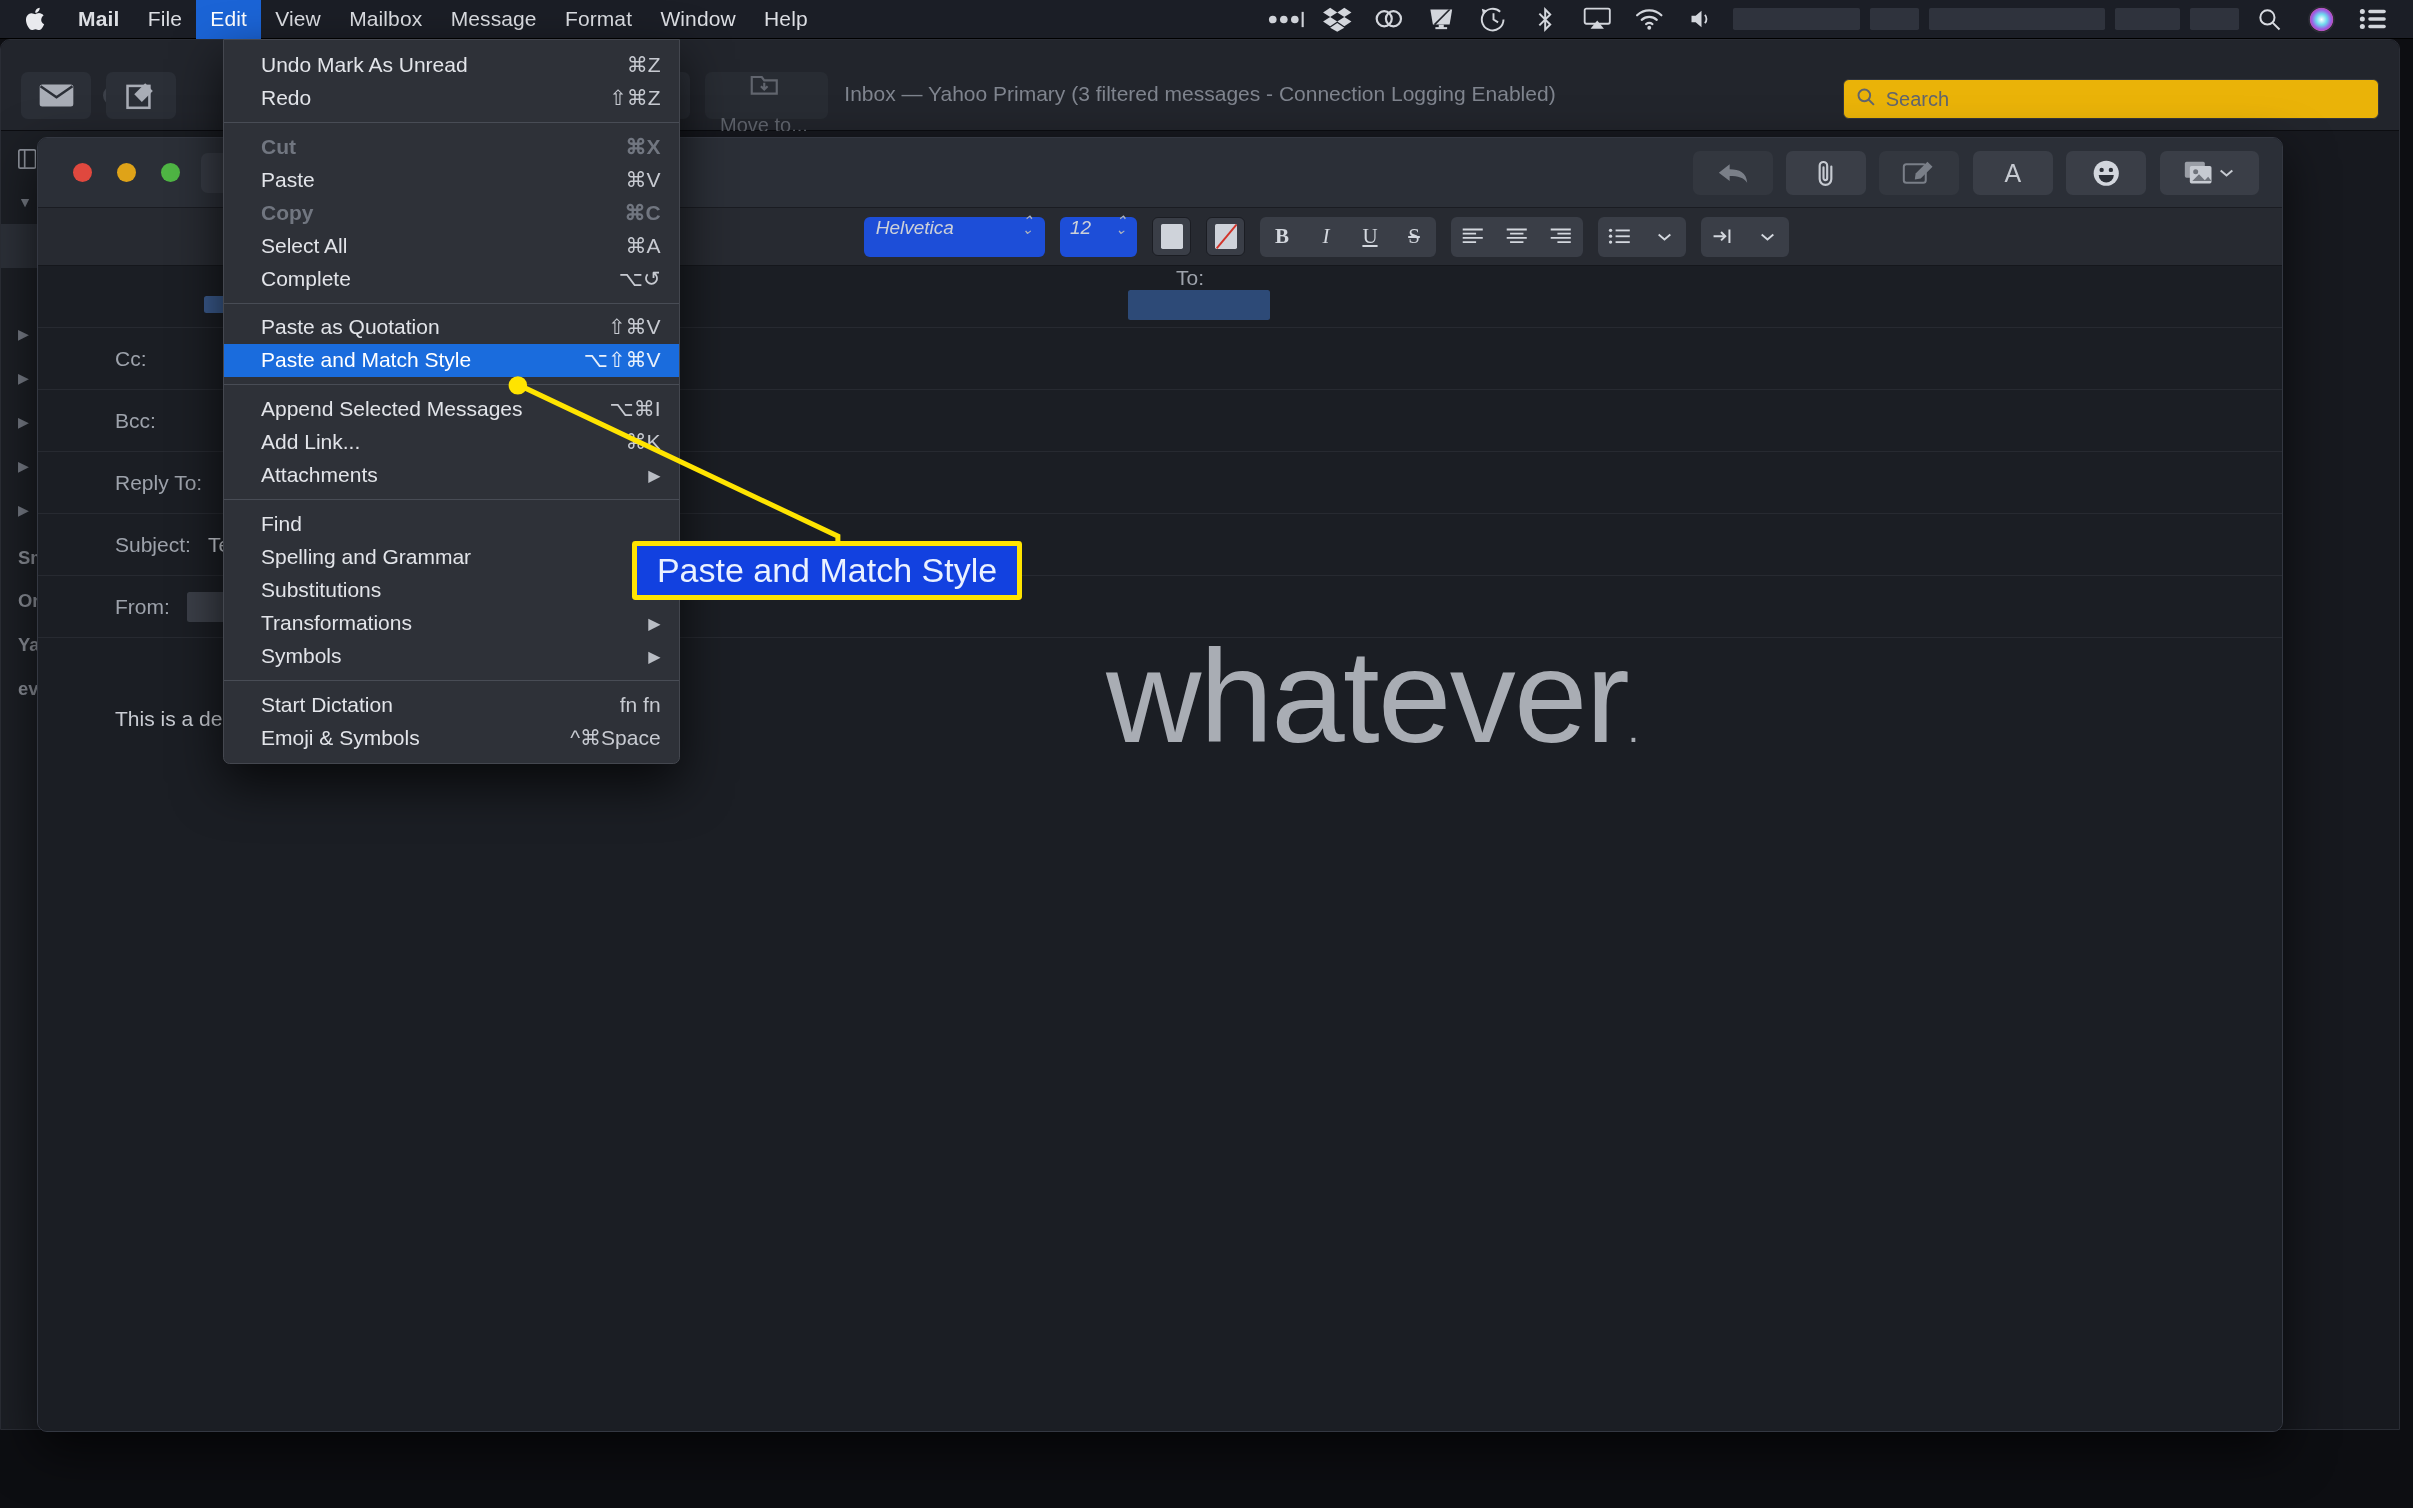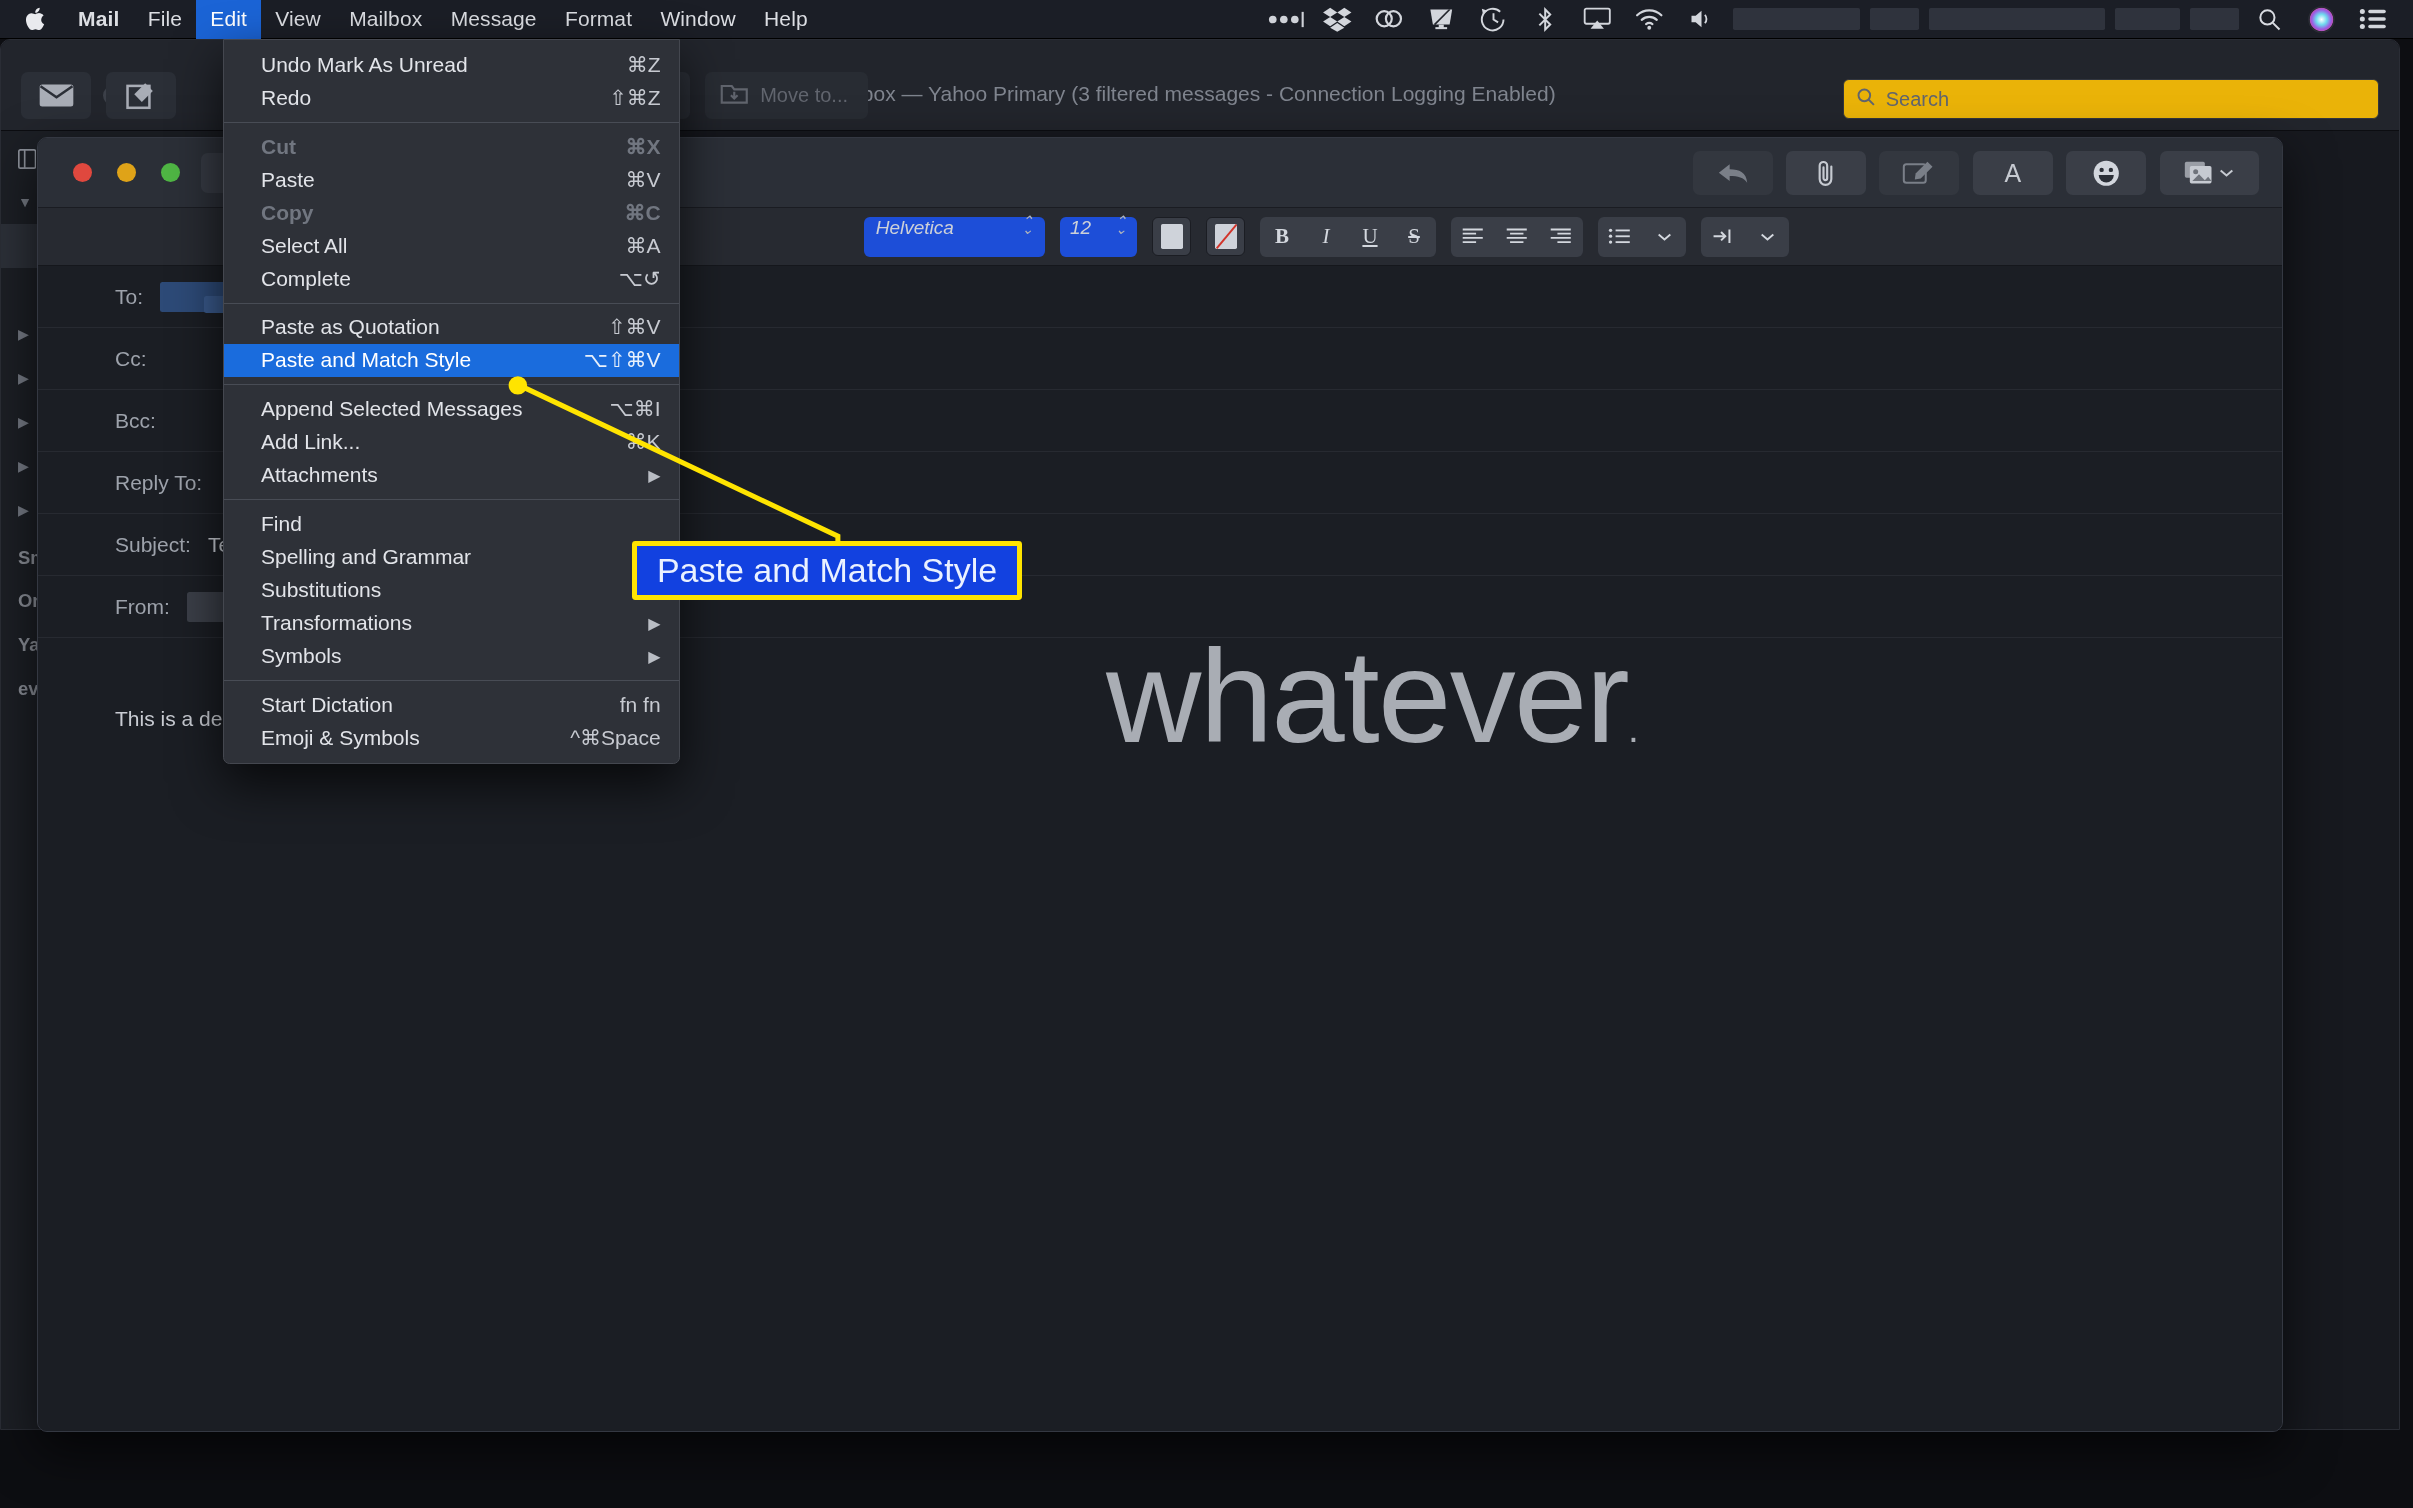--- a/index.html
+++ b/index.html
@@ -60,21 +60,21 @@
   }
   .tb-btn{
     height:47px; min-width:70px; background:#2b2f37; border-radius:6.7px;
     display:flex; align-items:center; justify-content:center;
     color:#a9adb6; margin-right:15px;
   }
   .tb-group{ display:flex; background:#2b2f37; border-radius:6.7px; overflow:hidden; margin-right:15px;}
   .tb-group .seg{ height:47px; min-width:52px; display:flex; align-items:center; justify-content:center; color:#a9adb6;}
   .tb-moveto{
     height:47px; background:#282c33; border-radius:6.7px; display:flex; align-items:center;
-    padding:0 20px 0 15px; color:#61656e; font-size:20px; gap:11.7px; margin-right:15px;
+    padding:0 20px 0 15px; color:#61656e; font-size:20px; gap:11.7px; margin-right:15px;flex-direction:column;
   }
   .tb-spacer{ flex:1; }
   .tb-search{
     width:536px; height:40px; background:#eab308; border:0.8px solid #31353e; border-radius:5.9px;
     display:flex; align-items:center; padding:0 11.7px; gap:10px; color:#61656e; font-size:20px;
   }
 
   .mail-body{ position:absolute; left:0; top:91px; right:0; bottom:0; display:flex; }
   .mail-sidebar{
     width:327px; background:#1c1f25; border-right:0.8px solid #0c0d11;
@@ -592,21 +592,21 @@
         </div>
         <div>
           <svg width="15" height="10" viewBox="0 0 18 12">
               <path d="M2 3l7 6 7-6" fill="none" stroke="#d3d7de" stroke-width="2.2"></path>
             </svg>
         </div>
       </div>
     </div>
 
     <div class="cp-headers">
-      <div class="hdr-row" style="position:relative;">
+      <div class="hdr-row" style="position:relative;flex-direction:column;">
         <span class="hdr-lbl">To:</span>
         <span class="redact blue"></span>
         <span class="redact blue2"></span>
       </div>
       <div class="hdr-row">
         <span class="hdr-lbl">Cc:</span>
       </div>
       <div class="hdr-row">
         <span class="hdr-lbl">Bcc:</span>
       </div>

